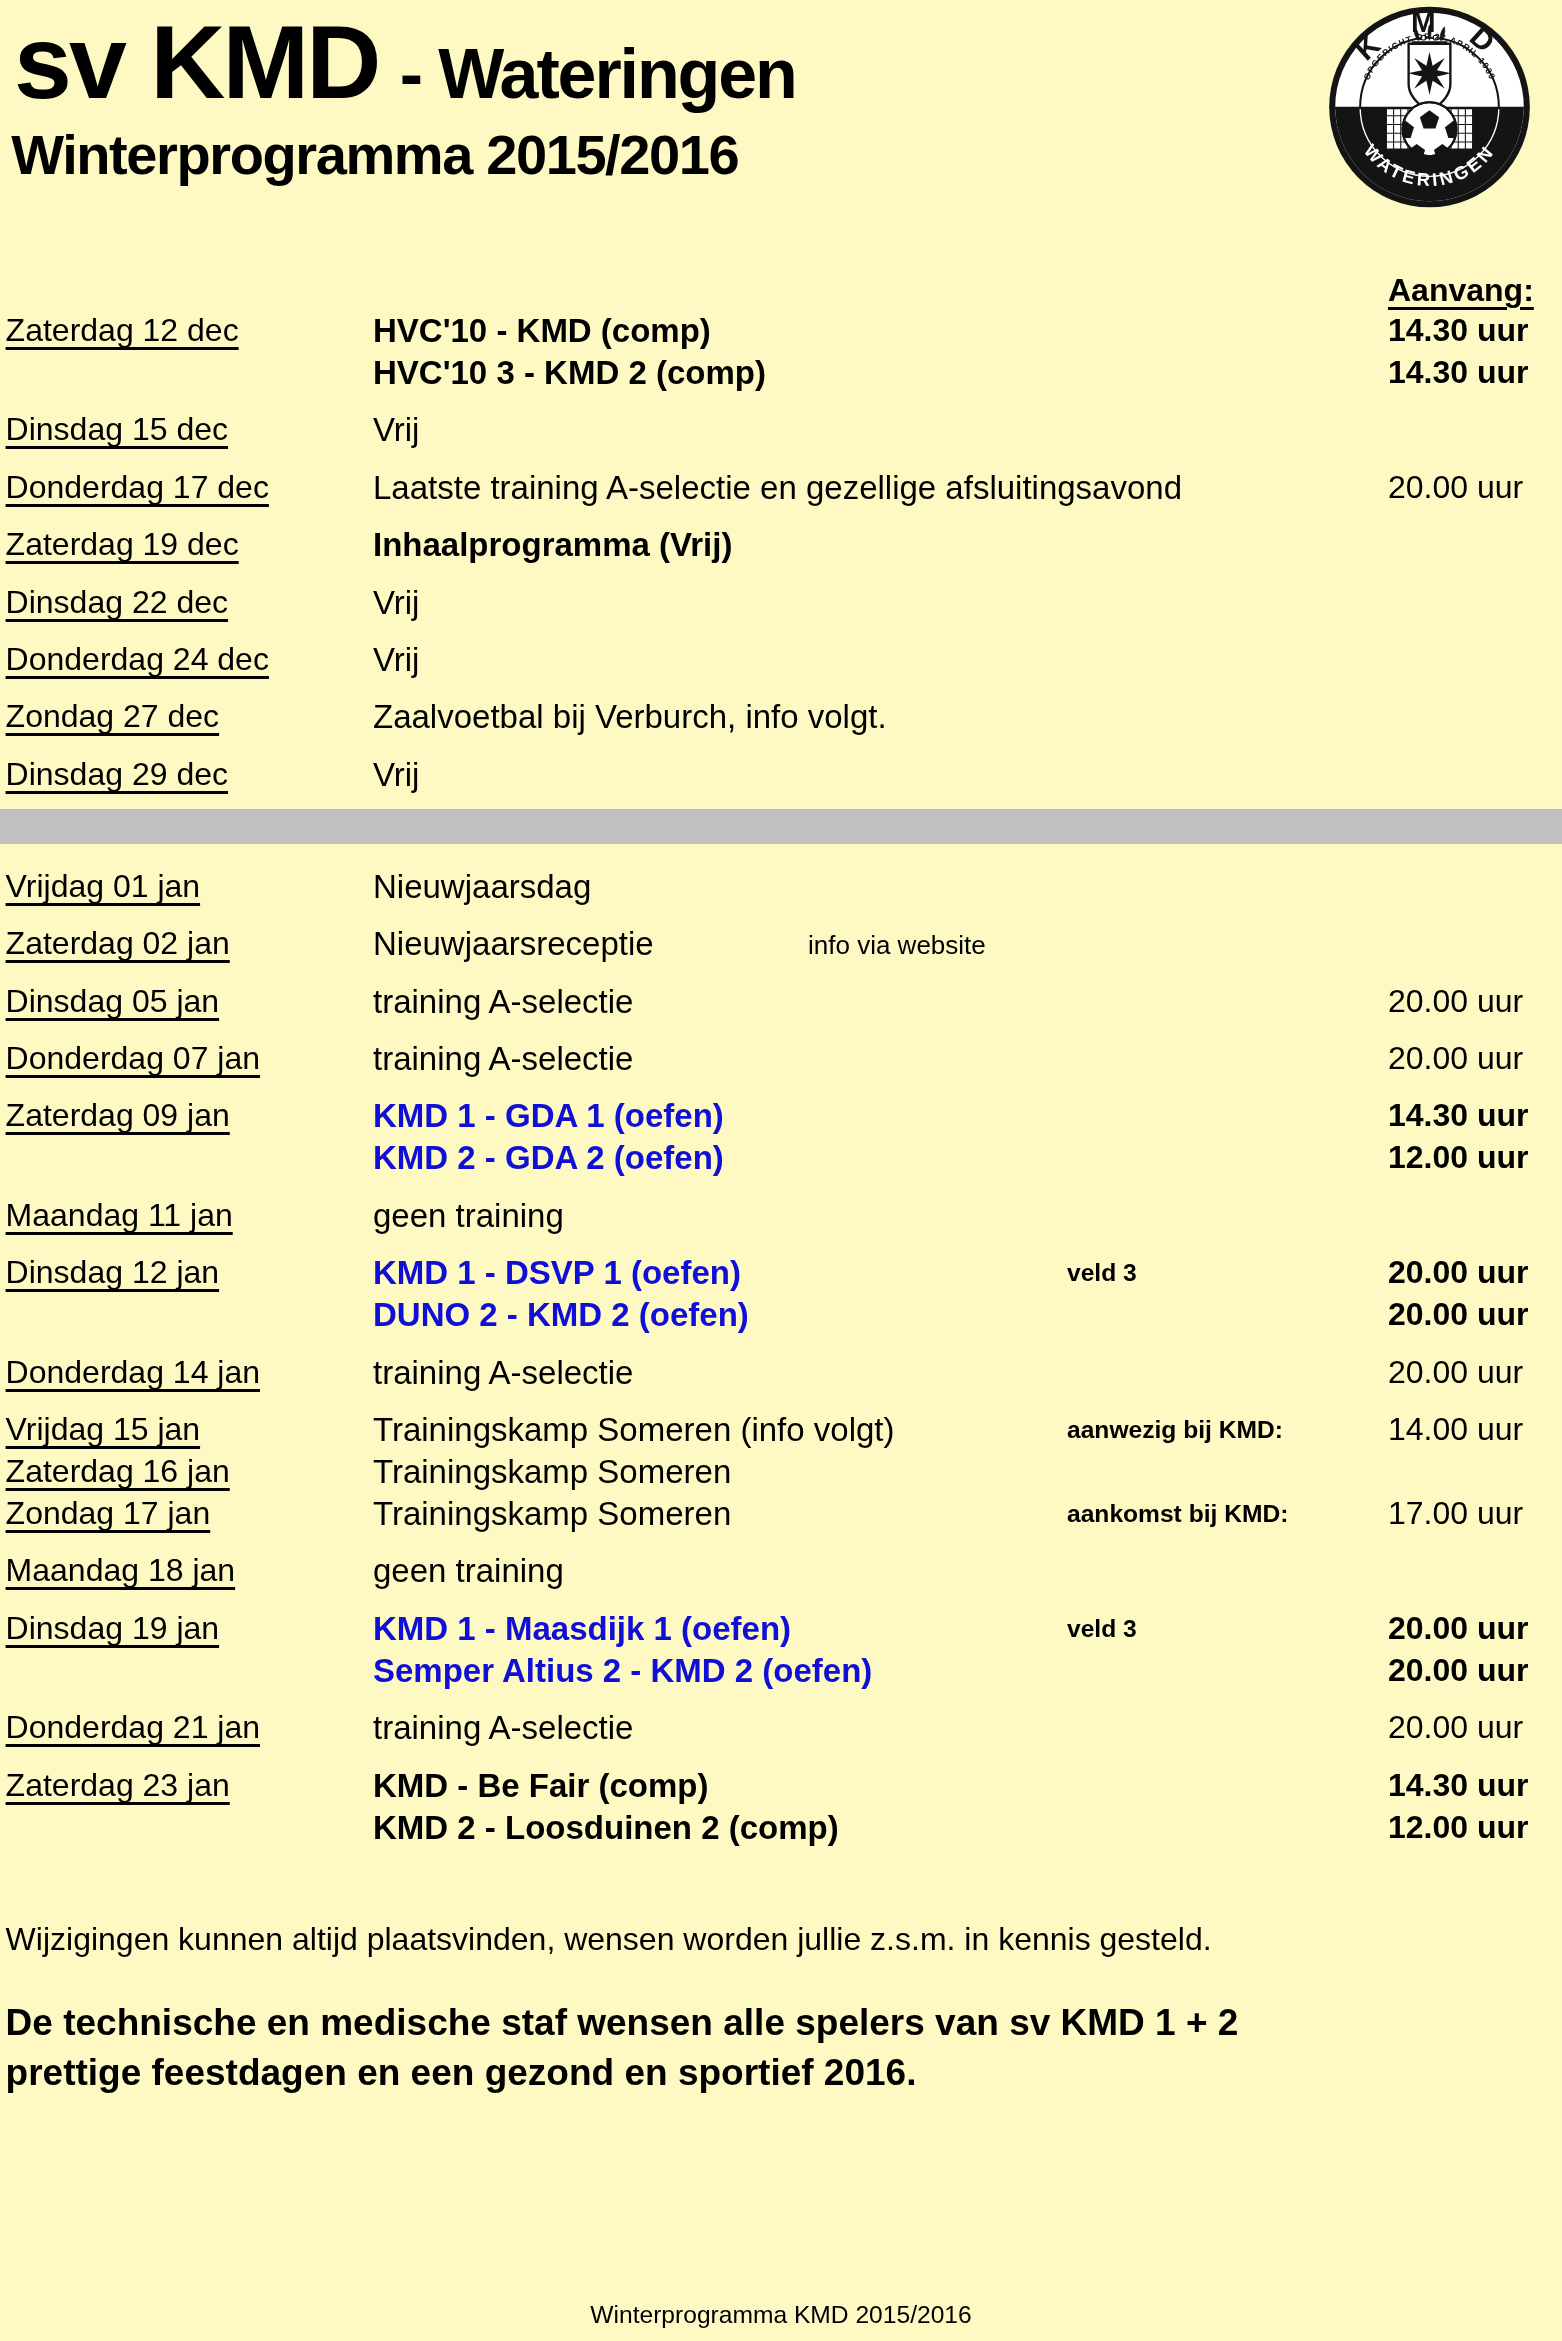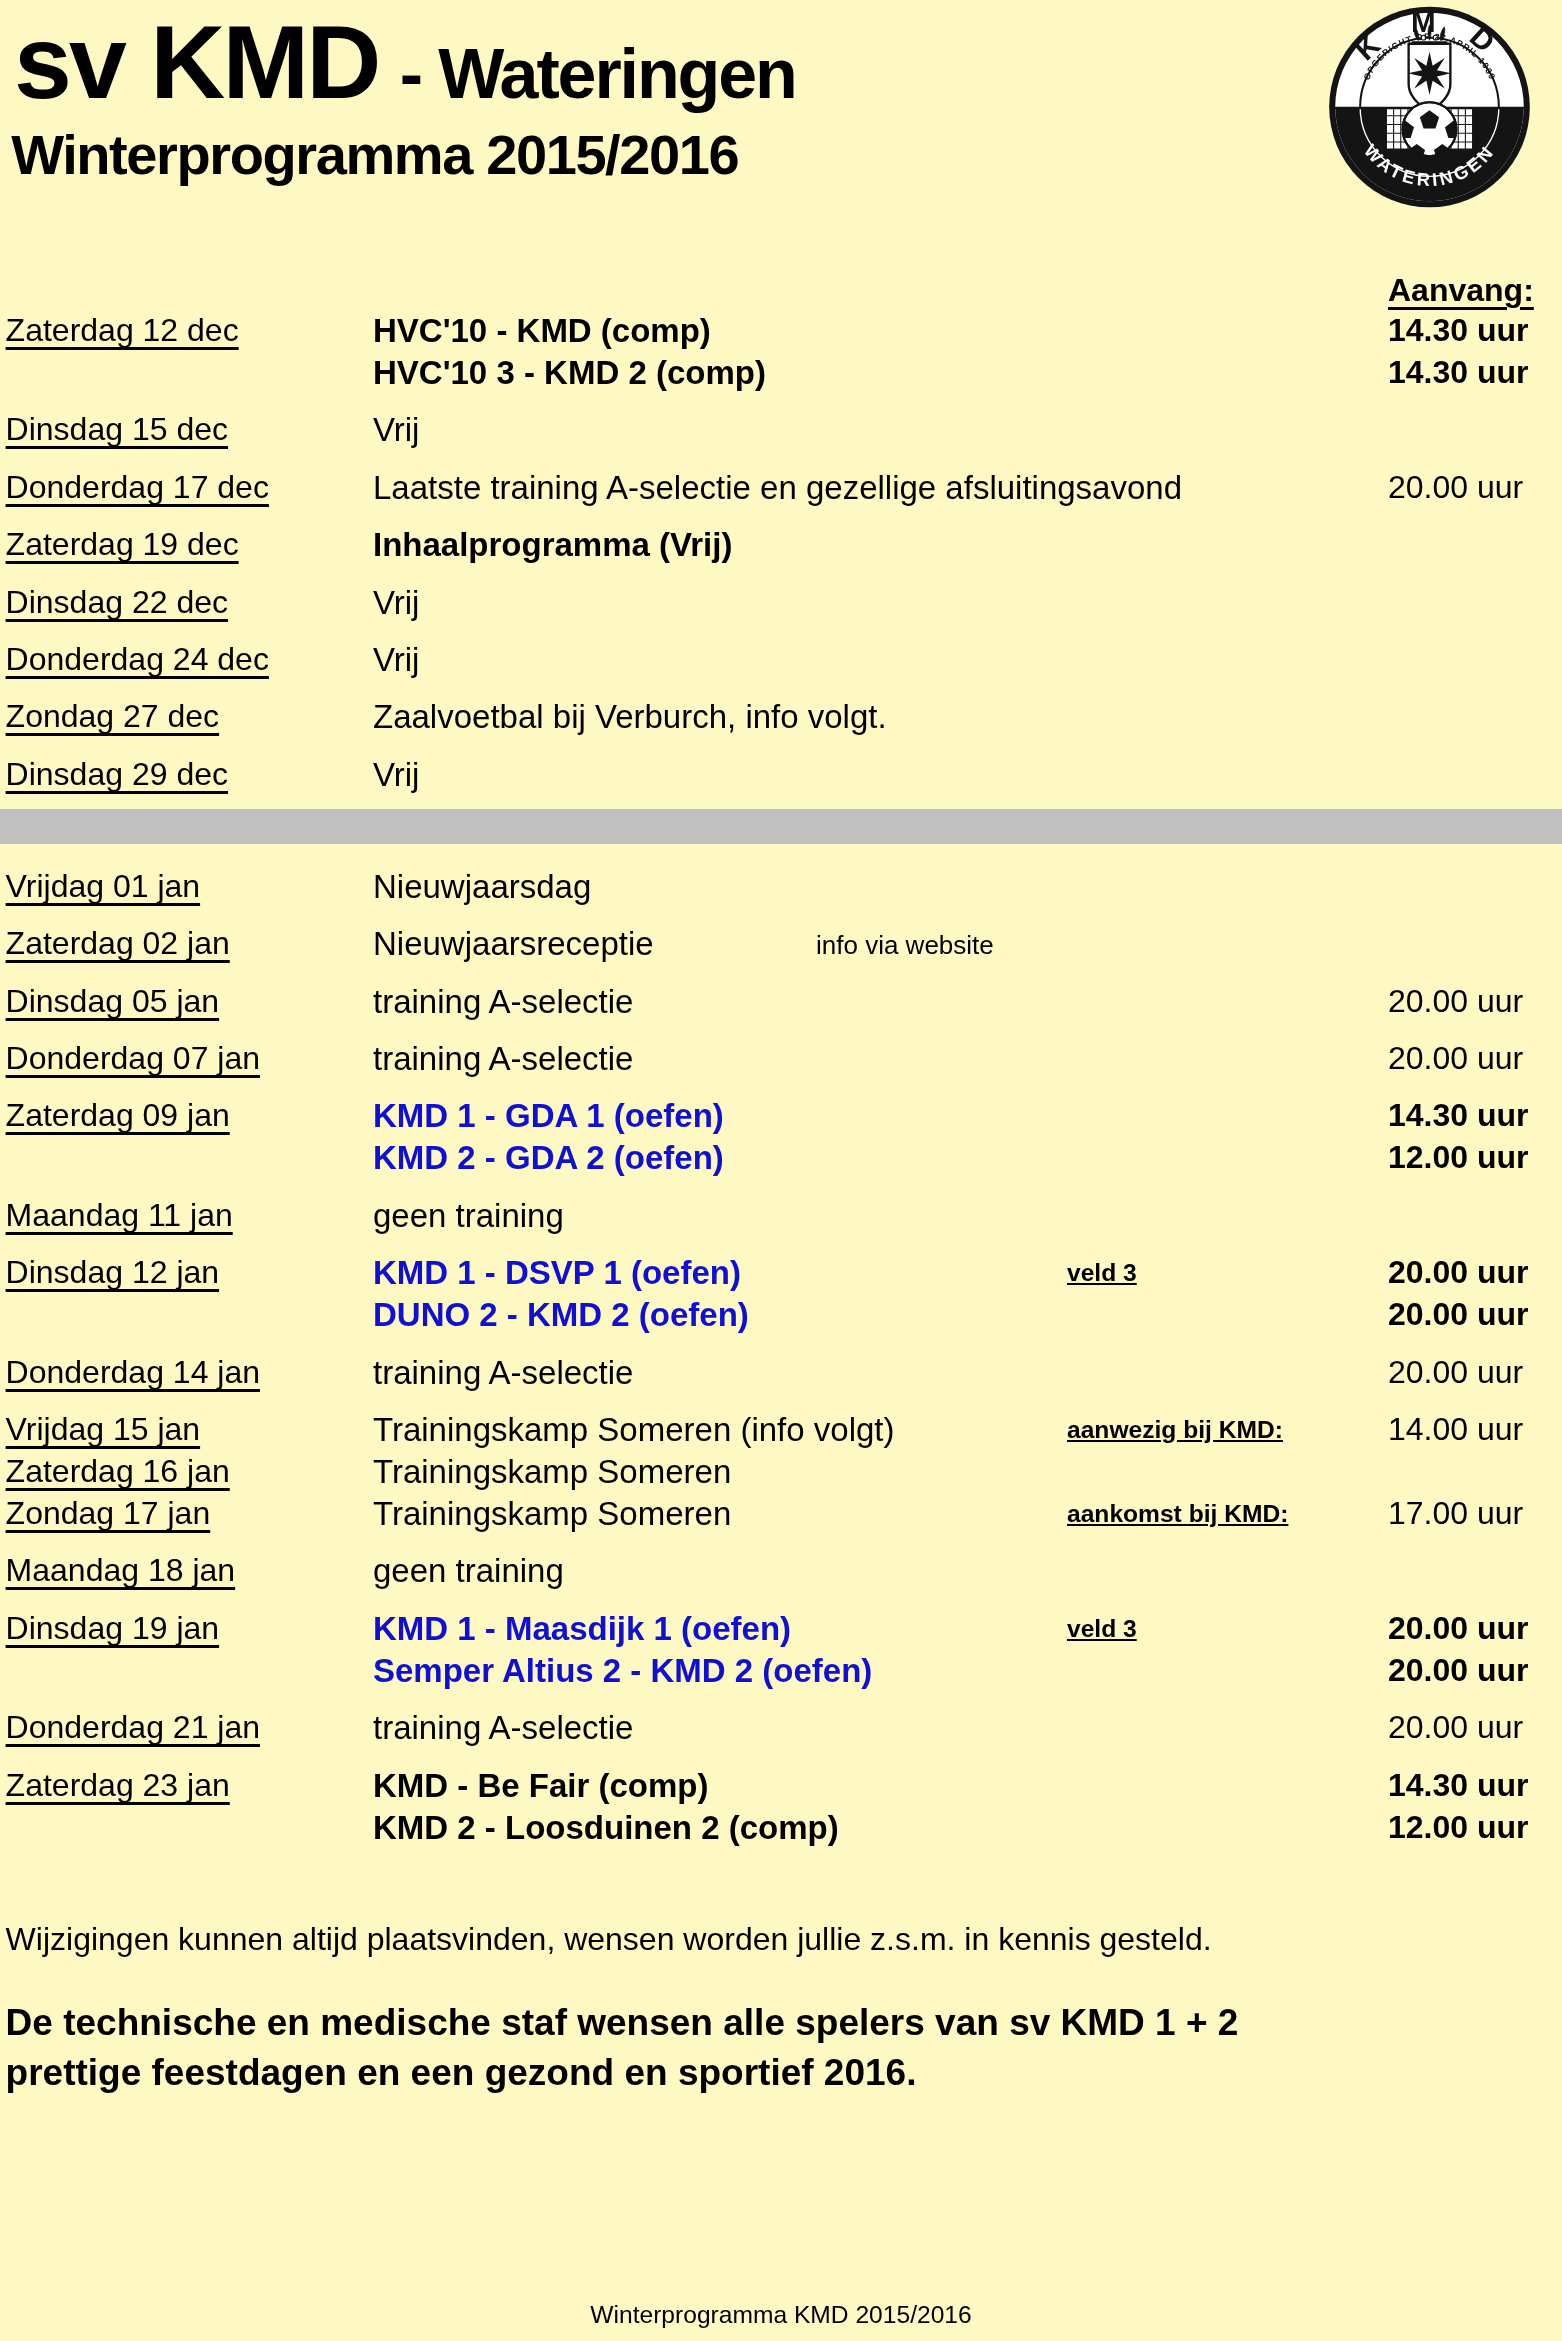--- a/index.html
+++ b/index.html
@@ -24,22 +24,22 @@
   .divider{height:35px;background:var(--gray,#c0c0c0);margin-top:11.2px;width:100%;}
   .divider + .row{margin-top:24px;}
 
   .c-date{position:absolute;left:5.6px;top:0;font-size:32px;white-space:pre;
           text-decoration:underline;text-decoration-thickness:2.8px;text-underline-offset:5.6px;
           text-decoration-skip-ink:none;}
   .c-event{position:absolute;left:373px;top:0;font-size:33px;white-space:pre;}
   .c-event.bold{font-weight:bold;}
   .c-event.blue{font-weight:bold;color:var(--blue,#0f0fd6);}
   .c-note{position:absolute;top:4.9px;white-space:pre;}
-  .c-note.info{left:808px;font-size:26px;margin-left:8px;}
-  .c-note.boldsmall{left:1067px;font-size:24.6px;font-weight:bold;text-decoration:underline;}
+  .c-note.info{left:808px;font-size:26px;}
+  .c-note.boldsmall{left:1067px;font-size:24.6px;font-weight:bold;}
   .c-time{position:absolute;left:1388px;top:0;font-size:32px;white-space:pre;}
   .c-time.bold{font-weight:bold;}
 
   
   .change-notice{position:absolute;left:5.6px;top:1921px;font-size:32px;white-space:nowrap;}
   .greeting{position:absolute;left:5.6px;top:1998px;font-size:37px;font-weight:bold;line-height:1.34;white-space:pre-line;}
   .page-footer{position:absolute;left:0;top:2301px;width:1562px;text-align:center;font-size:24.6px;}
 </style>
 </head>
 <body>

